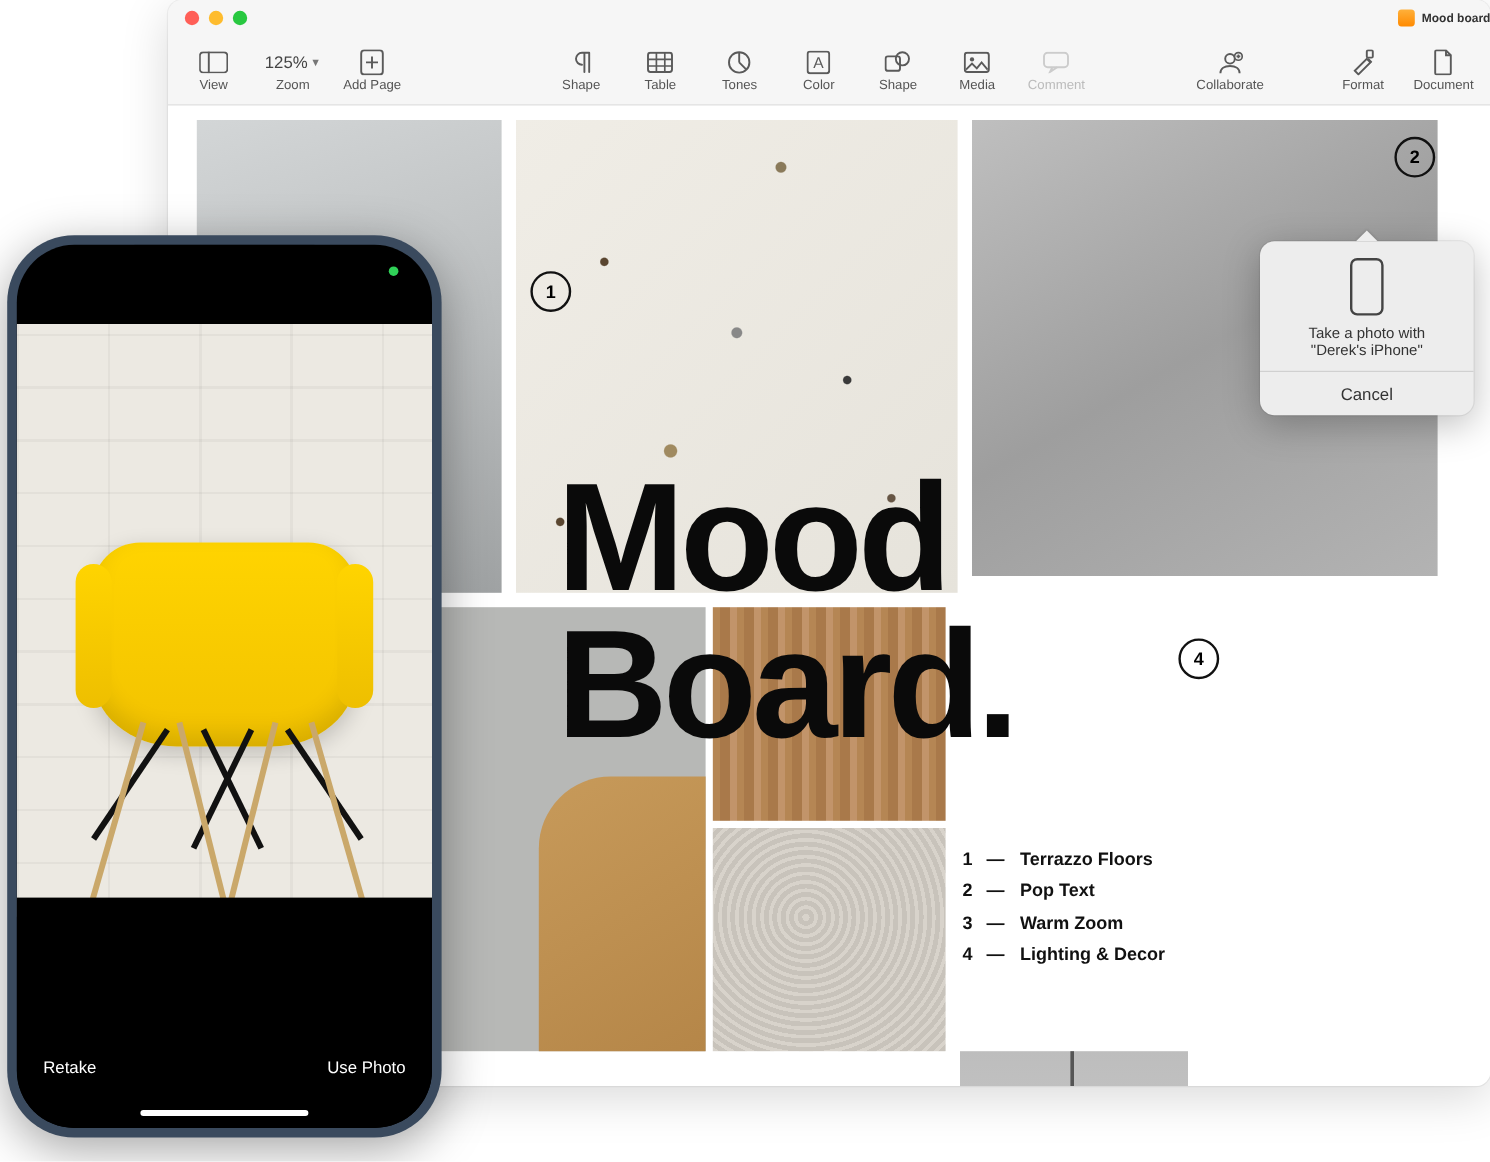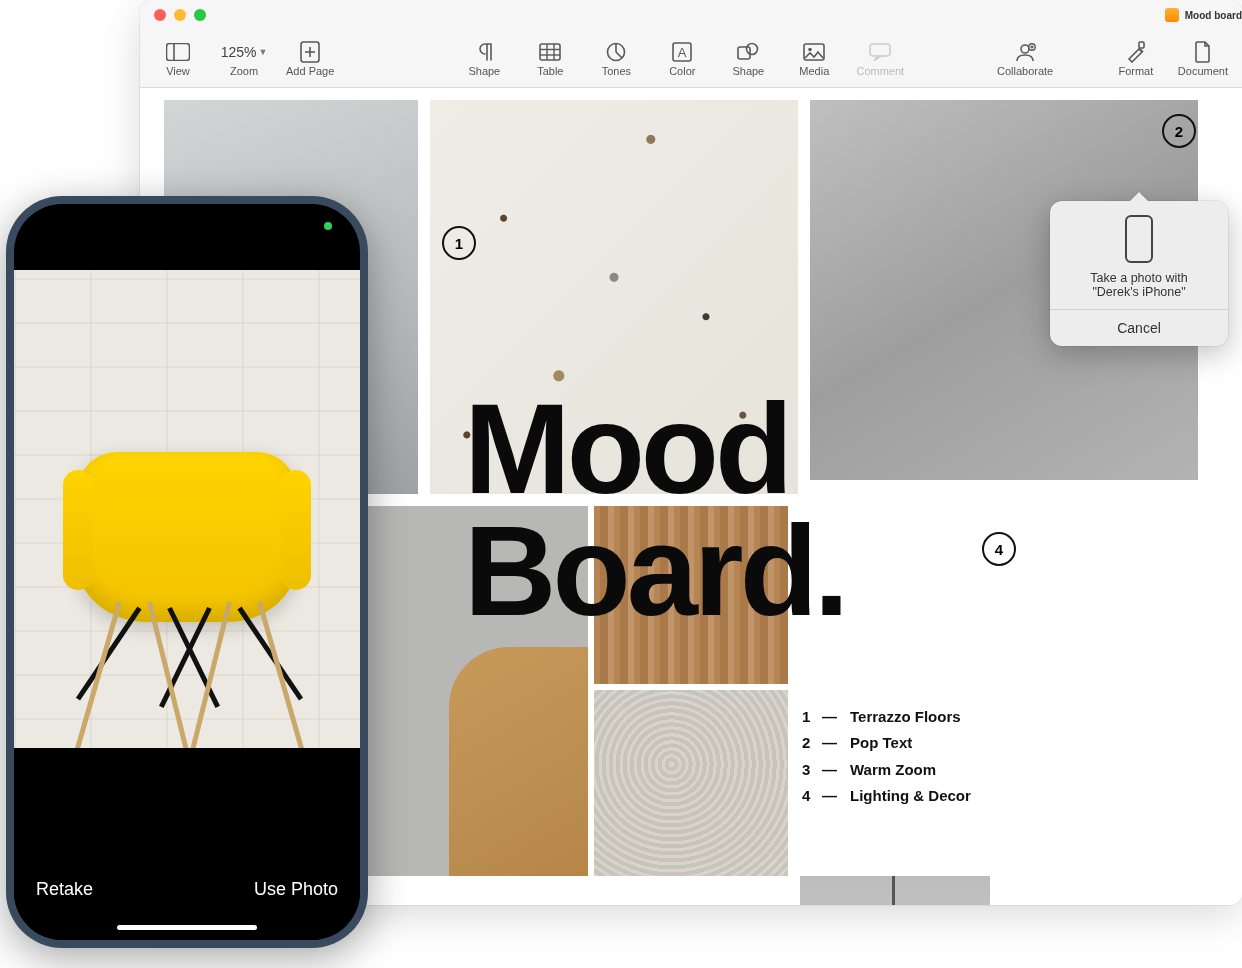--- a/index.html
+++ b/index.html
@@ -208,21 +208,21 @@
   .wire { position:absolute; width:5px; height:110px; background:#111; top:6px; transform-origin:top center;}
   .wire.w1{ left:60px; transform:rotate(34deg);}
   .wire.w2{ left:160px; transform:rotate(-34deg);}
   .wire.w3{ left:90px; transform:rotate(-26deg);}
   .wire.w4{ left:130px; transform:rotate(26deg);}
 
   .cam-footer {
     position:absolute; bottom:0; left:0; right:0; height:192px; background:#000;
     display:flex; align-items:center; justify-content:space-between;
     padding: 90px 22px 0;
-    color:#fff; font-size:18px;
+    color:#fff; font-size:14px;
   }
   .home-ind {
     position:absolute; bottom:10px; left:50%; transform:translateX(-50%);
     width:140px; height:5px; border-radius:3px; background:#fff;
   }
 
   svg { display:block; }
 </style>
 </head>
 <body>

